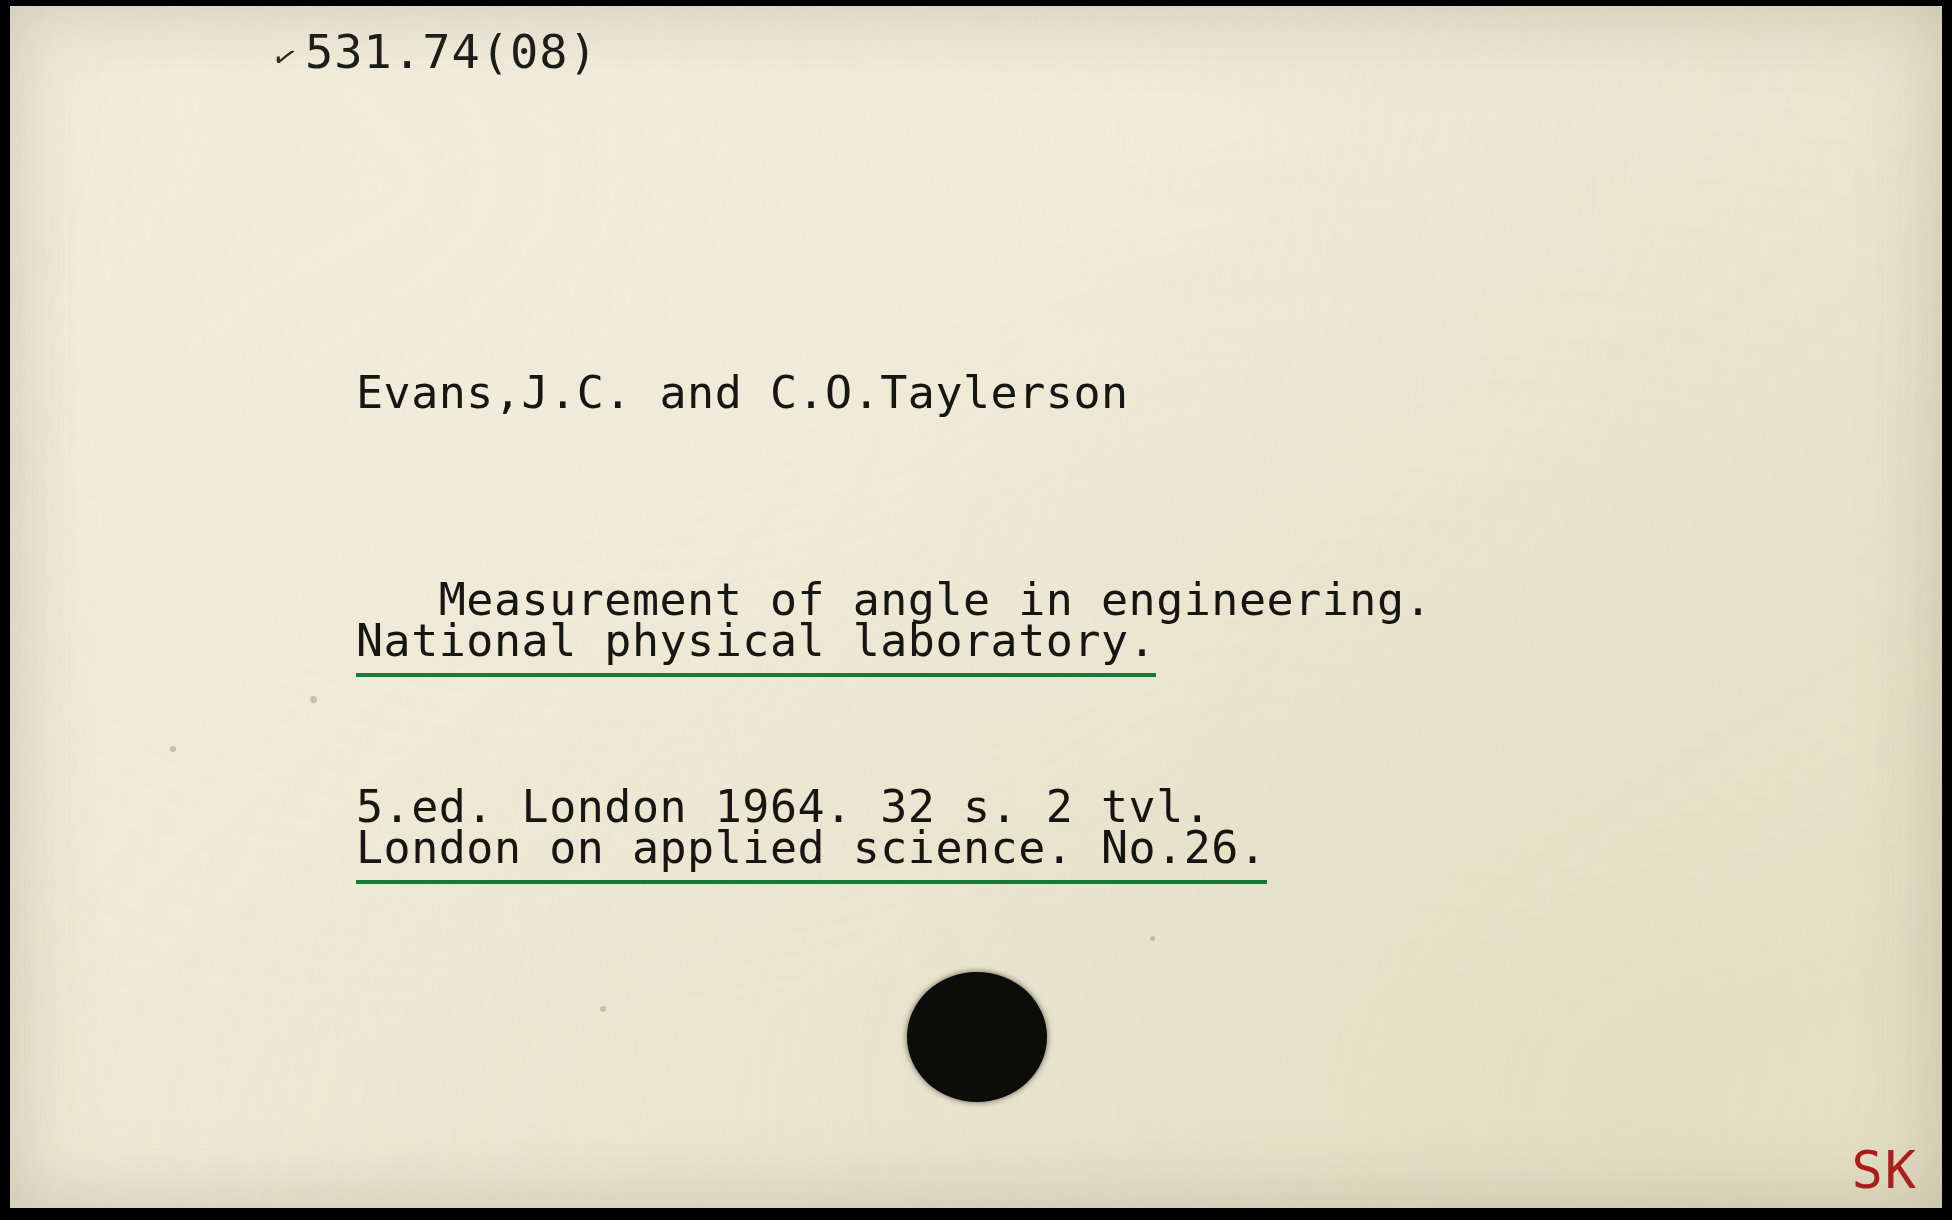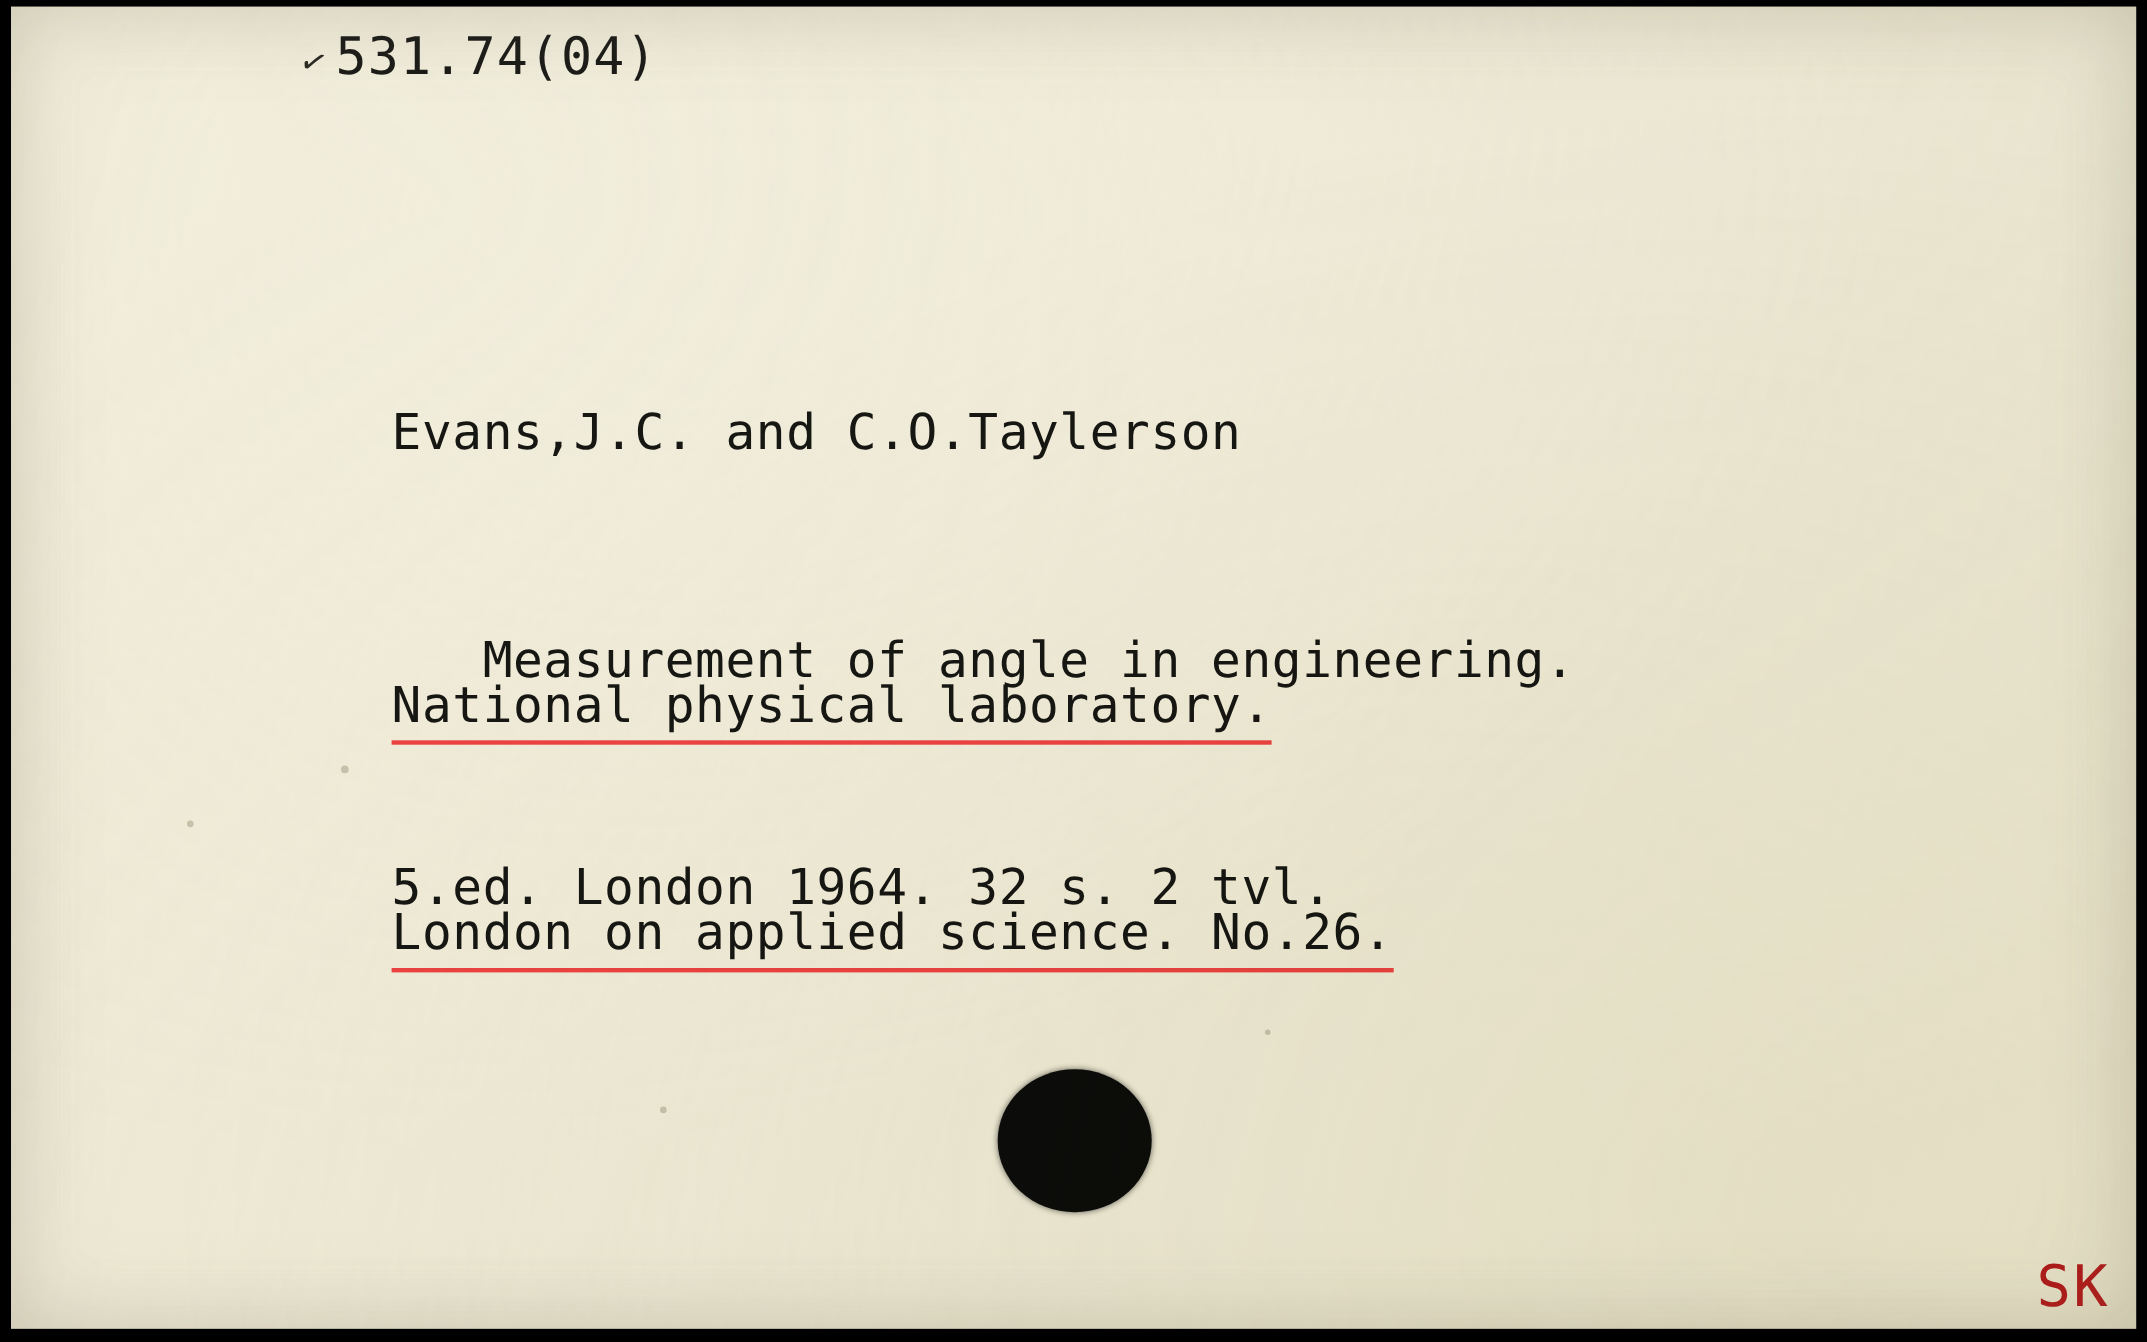--- a/index.html
+++ b/index.html
@@ -69,21 +69,21 @@
     letter-spacing: 0.5px;
     white-space: pre;
     margin-left: 48px;
   }
 
   .author-block { top: 214px; }
 
   .series-block { top: 462px; }
   .series-line {
     display: inline-block;
-    border-bottom: 4px solid #ef4444;
+    border-bottom: 4px solid #15803d;
     padding-bottom: 1px;
     line-height: 62px;
   }
   .series-row { height: 69px; }
 
   .hole {
     position: absolute;
     left: 897px;
     top: 966px;
     width: 140px;
@@ -110,21 +110,21 @@
     opacity: 0.7;
   }
 </style>
 </head>
 <body>
 
 <div class="card">
 
   <div class="callnumber">
     <span class="tick">✓</span>
-    <span>531.74(04)</span>
+    <span>531.74(08)</span>
   </div>
 
   <div class="block author-block">
     <div>Evans,J.C. and C.O.Taylerson</div>
     <div>   Measurement of angle in engineering.</div>
     <div>5.ed. London 1964. 32 s. 2 tvl.</div>
   </div>
 
   <div class="block series-block">
     <div class="series-row"><span class="series-line">National physical laboratory.</span></div>

